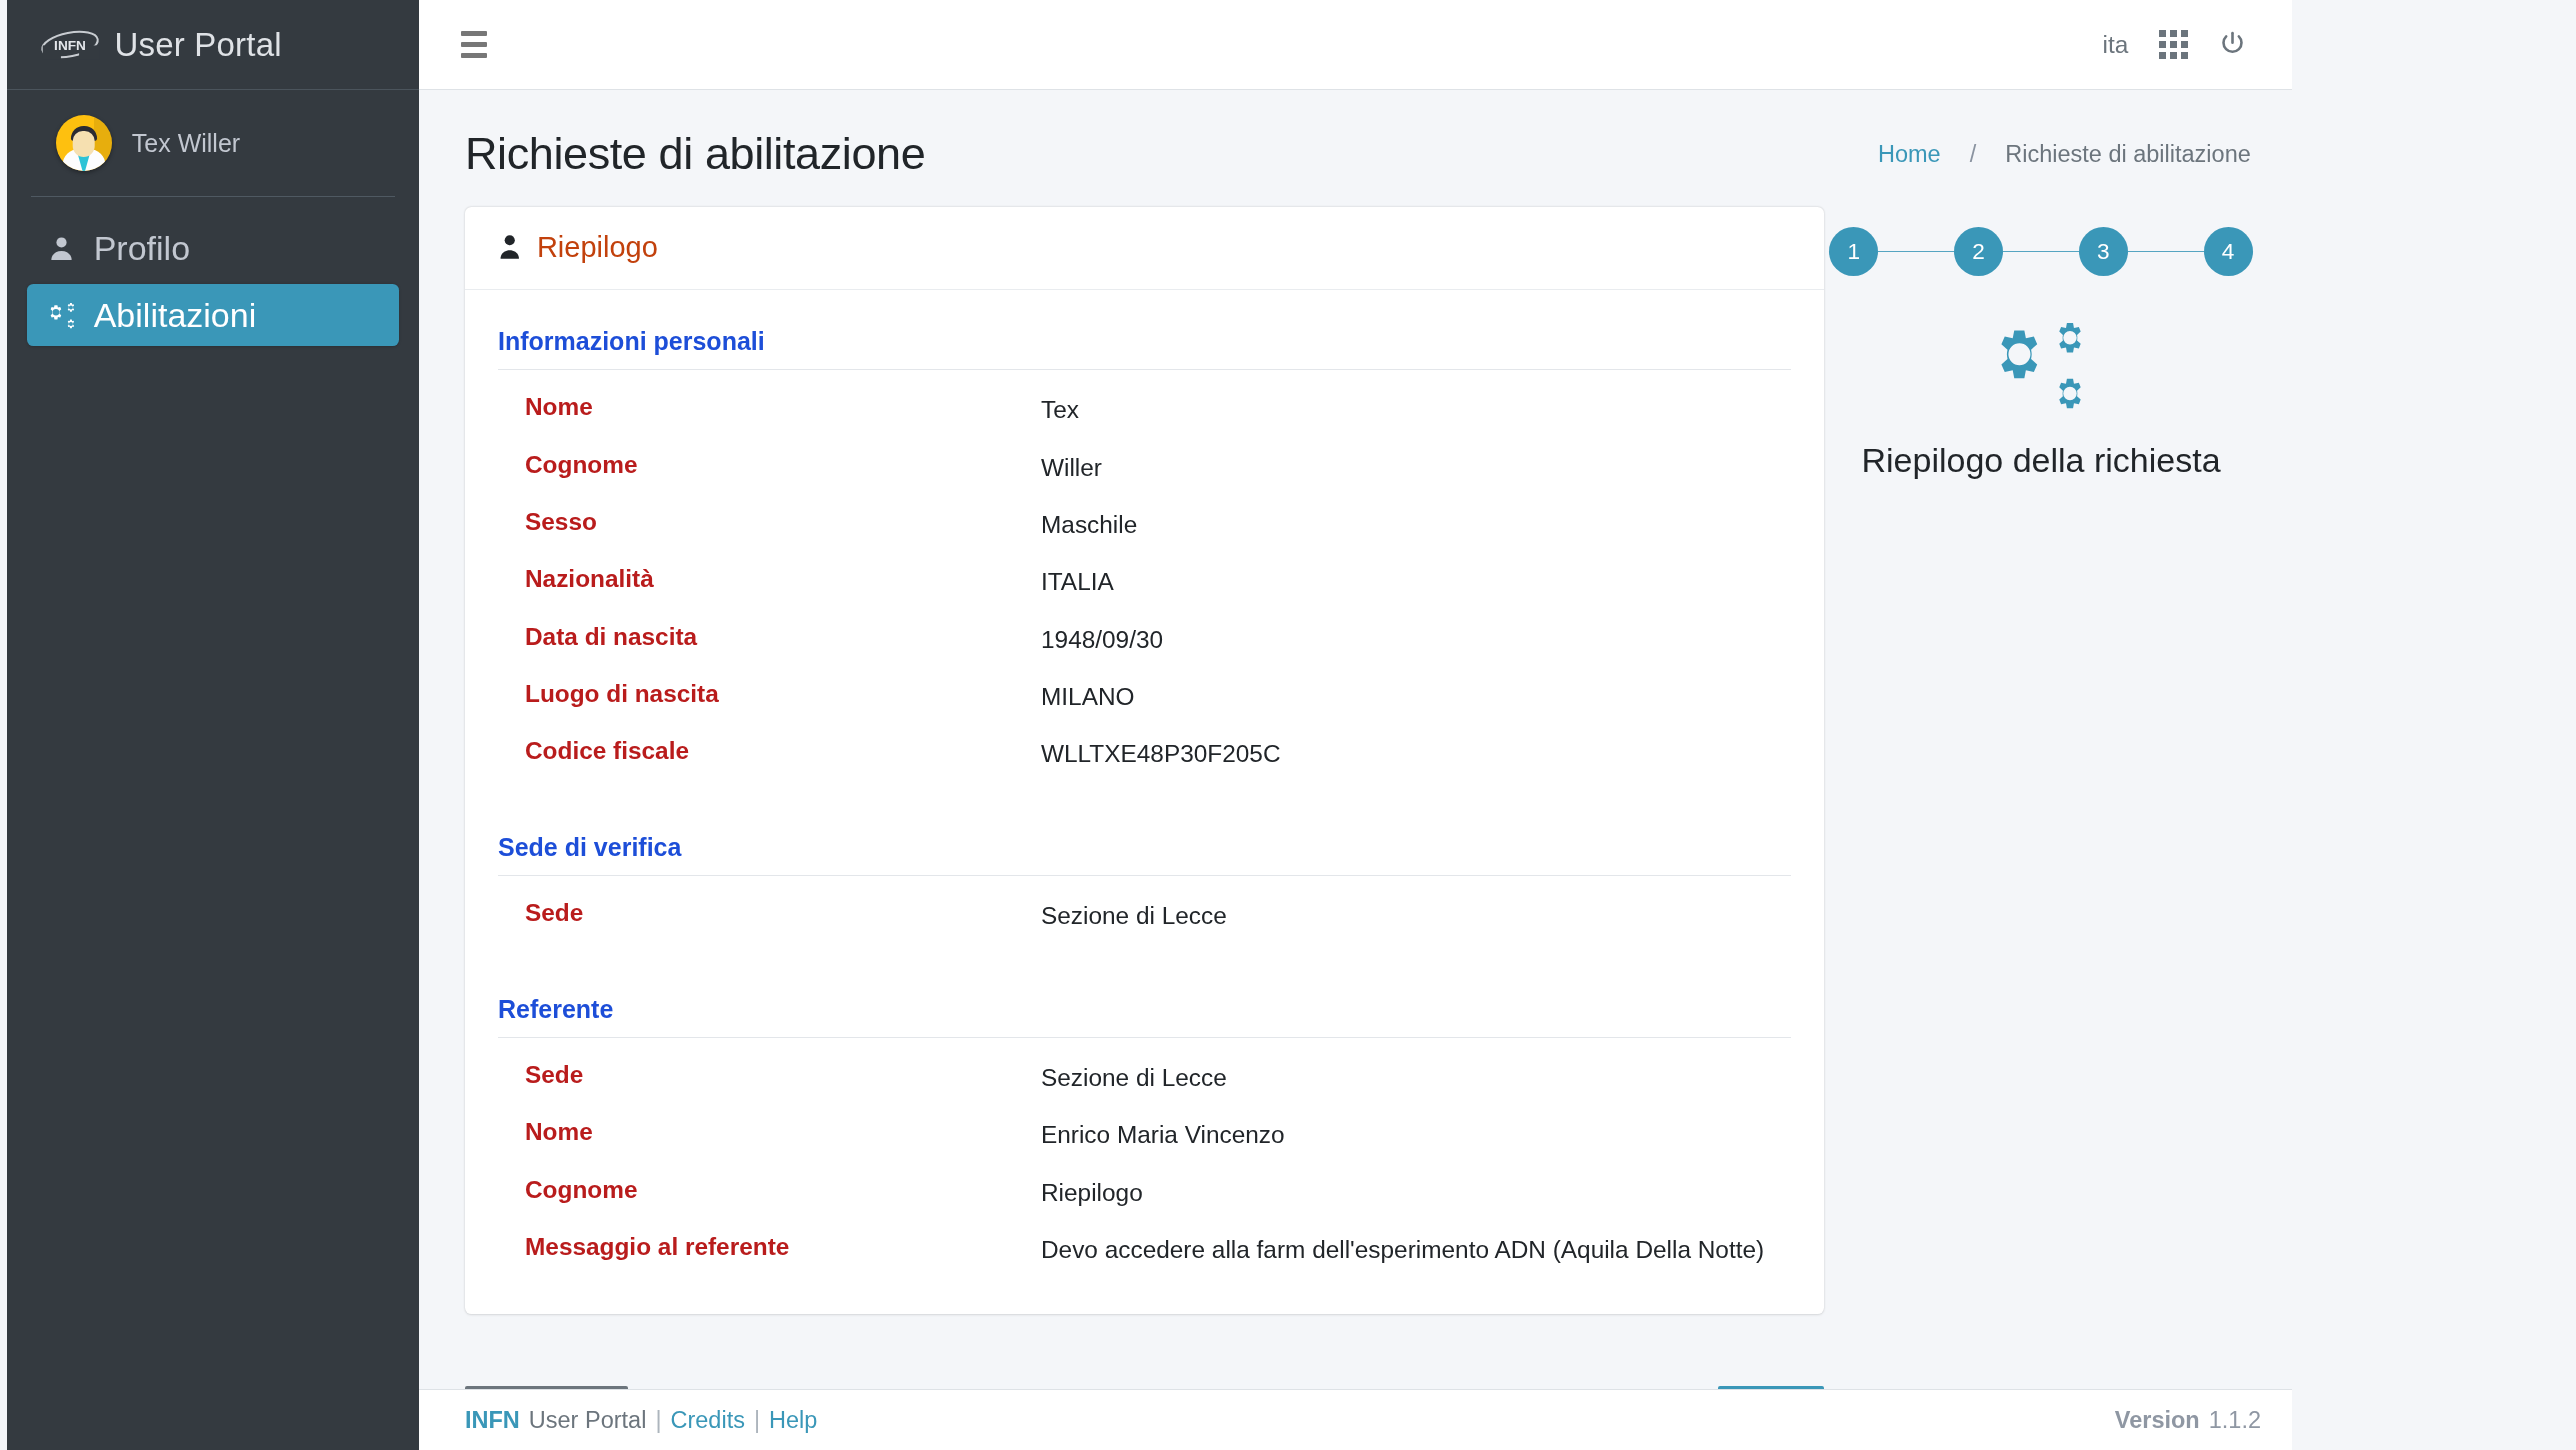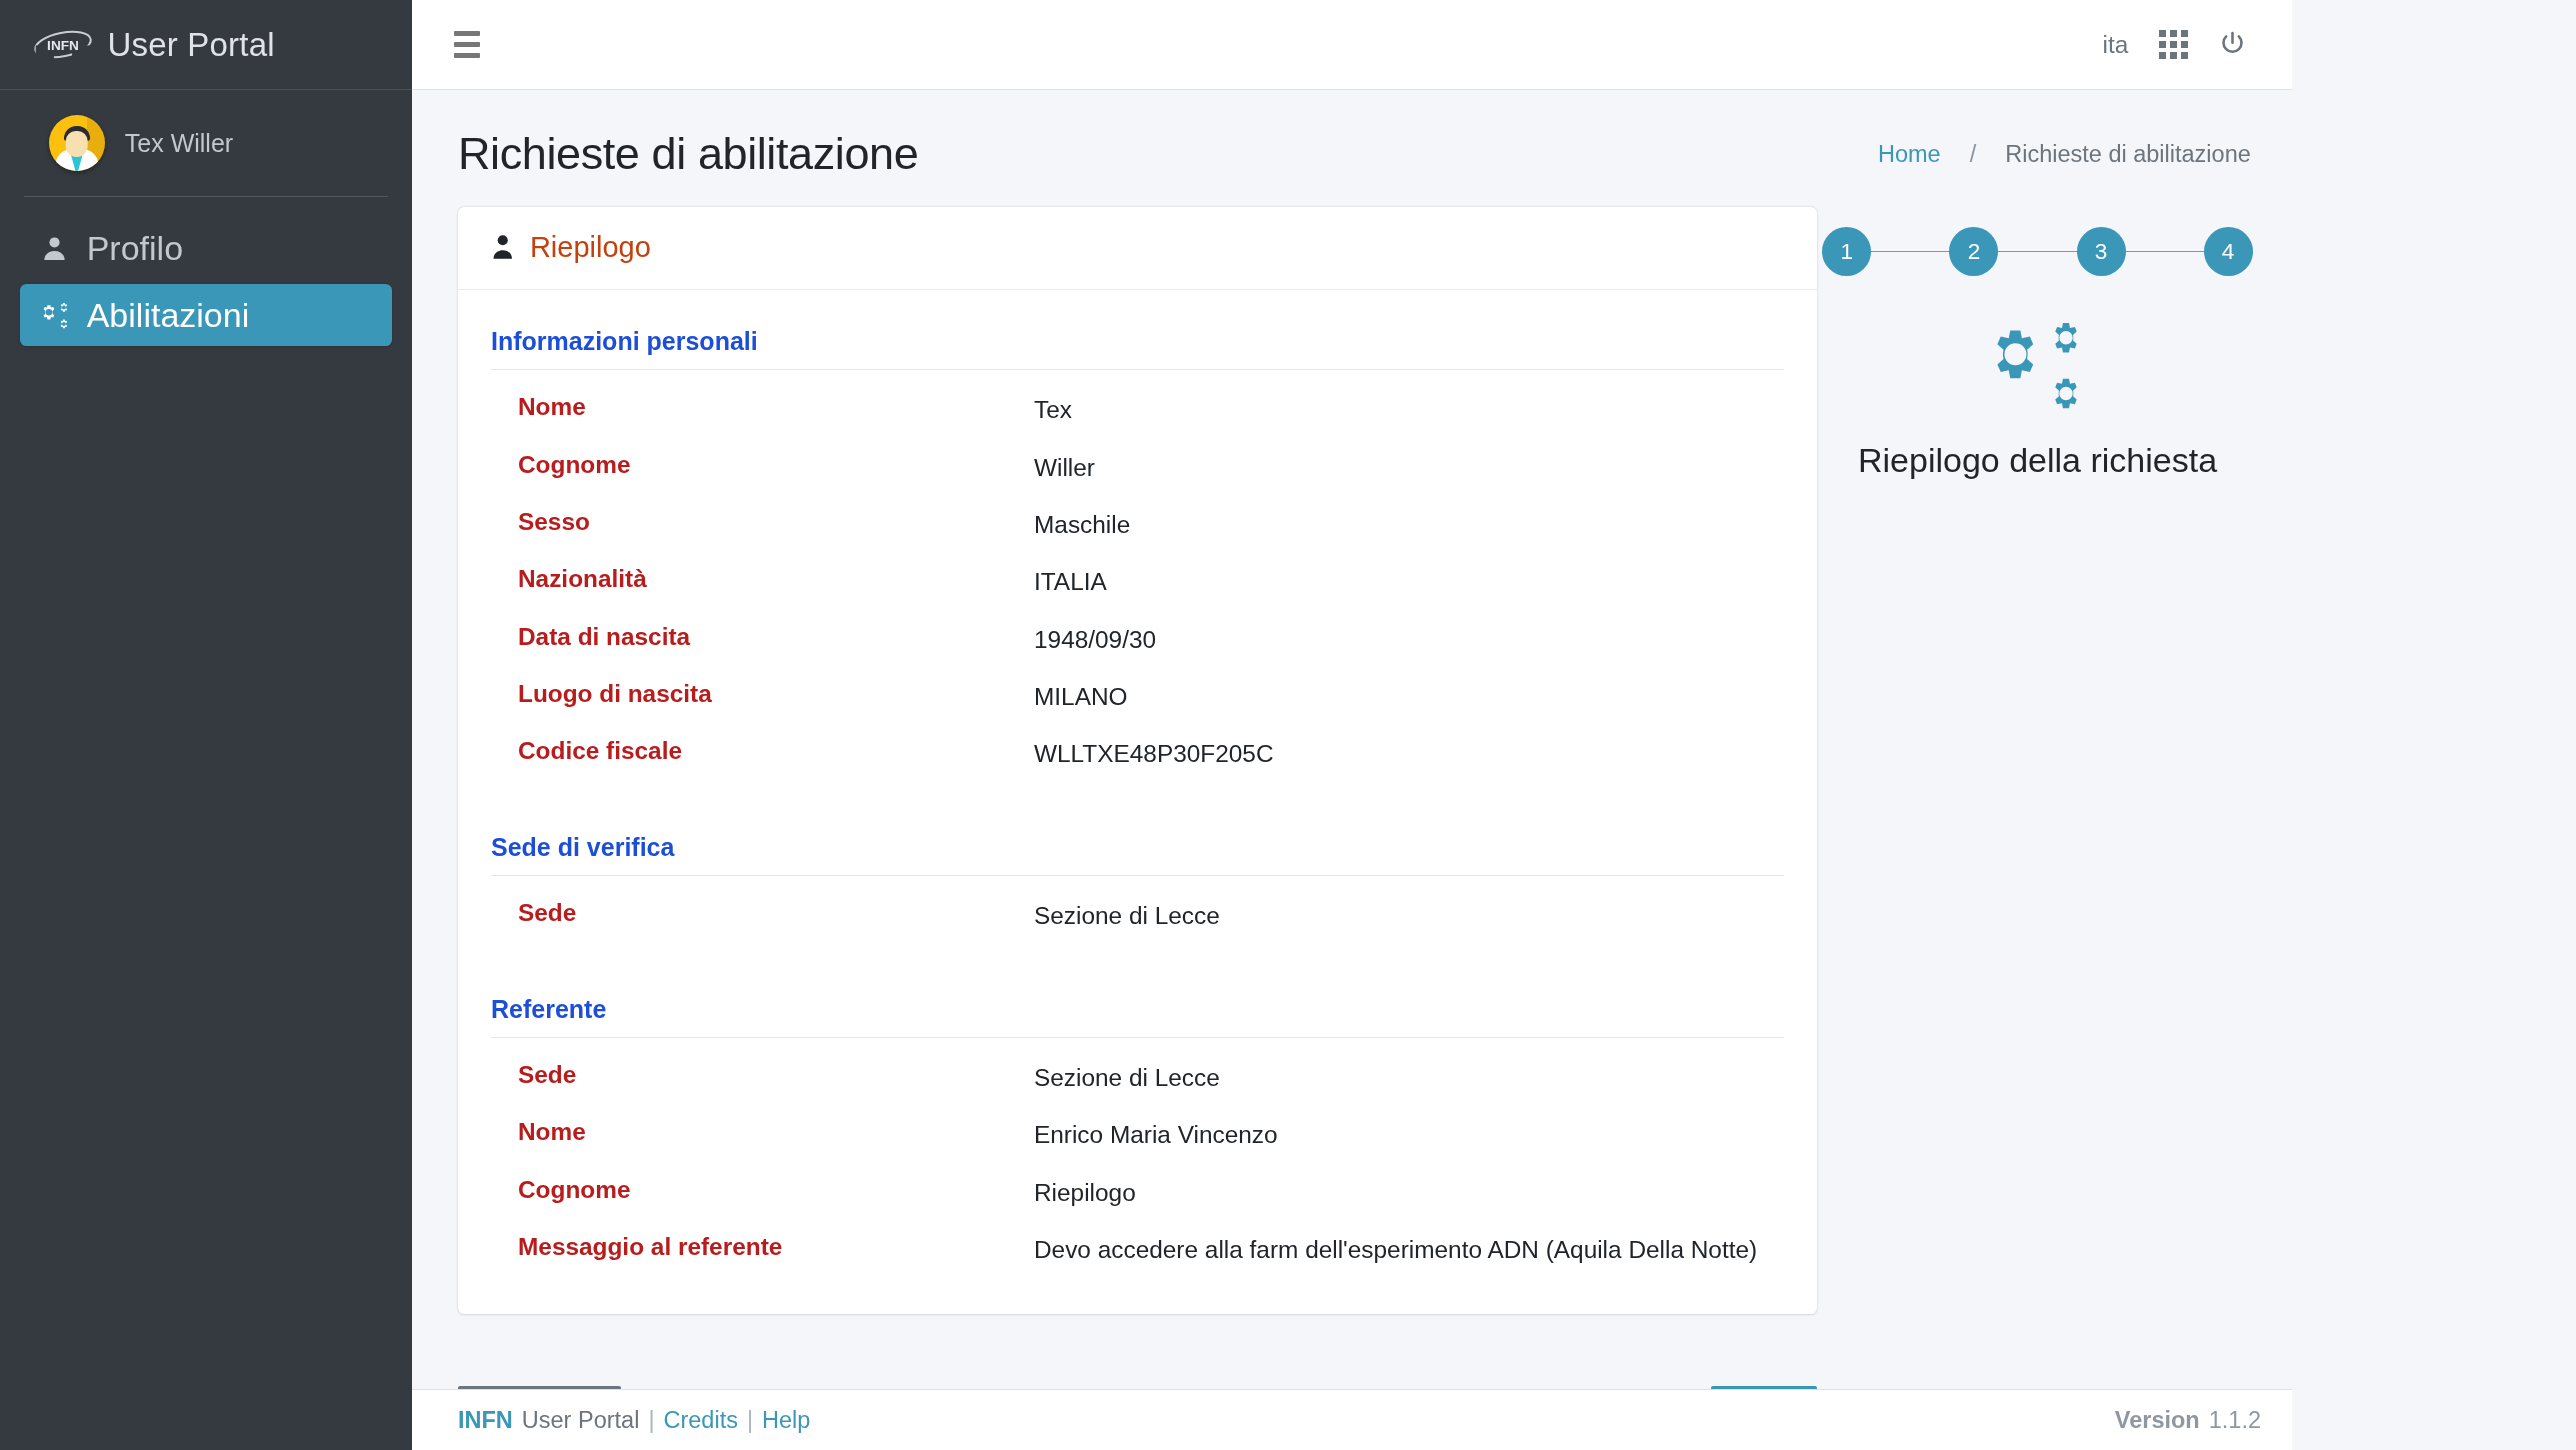--- a/index.html
+++ b/index.html
@@ -14,20 +14,21 @@
     font-family: "Liberation Sans", sans-serif;
     background: #f4f6f9;
     color: #212529;
     -webkit-font-smoothing: antialiased;
   }
 
   .app {
     display: flex;
     width: 2292px;
     height: 1451px;
+    padding-left: 7px;
   }
 
   
   .sidebar {
     width: 412px;
     flex: 0 0 412px;
     background: #343a40;
     display: flex;
     flex-direction: column;
     position: relative;

